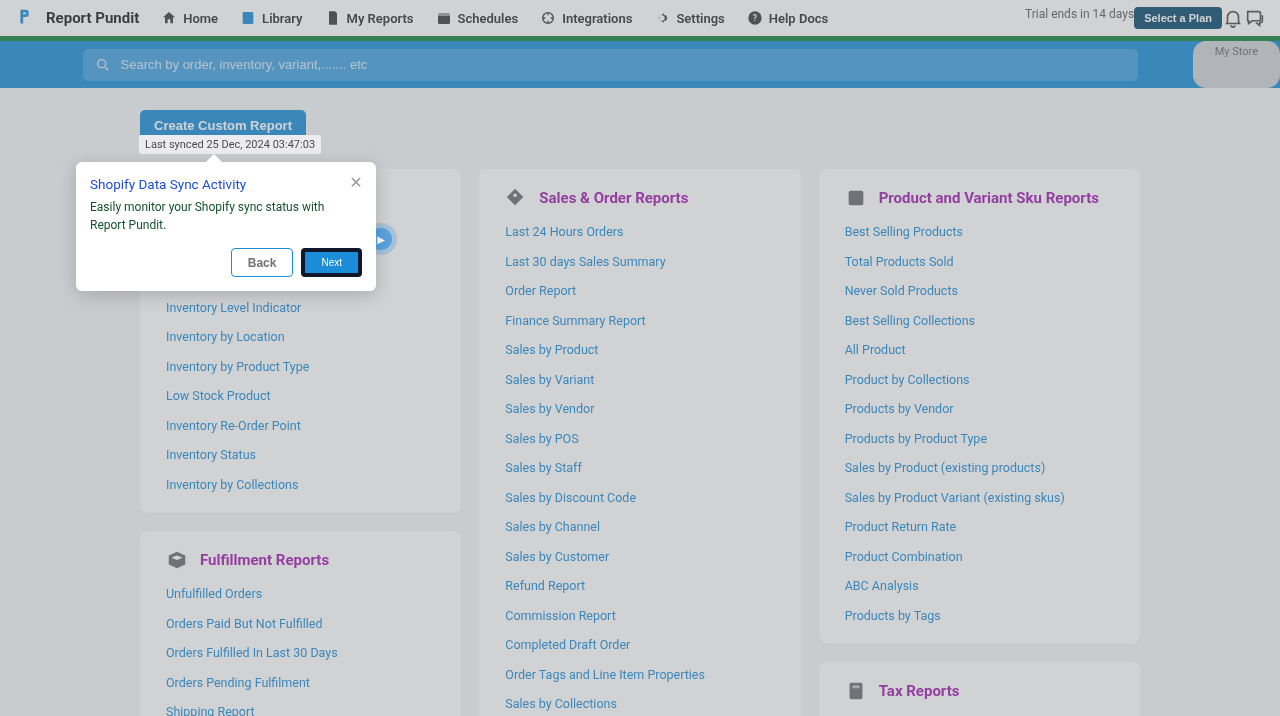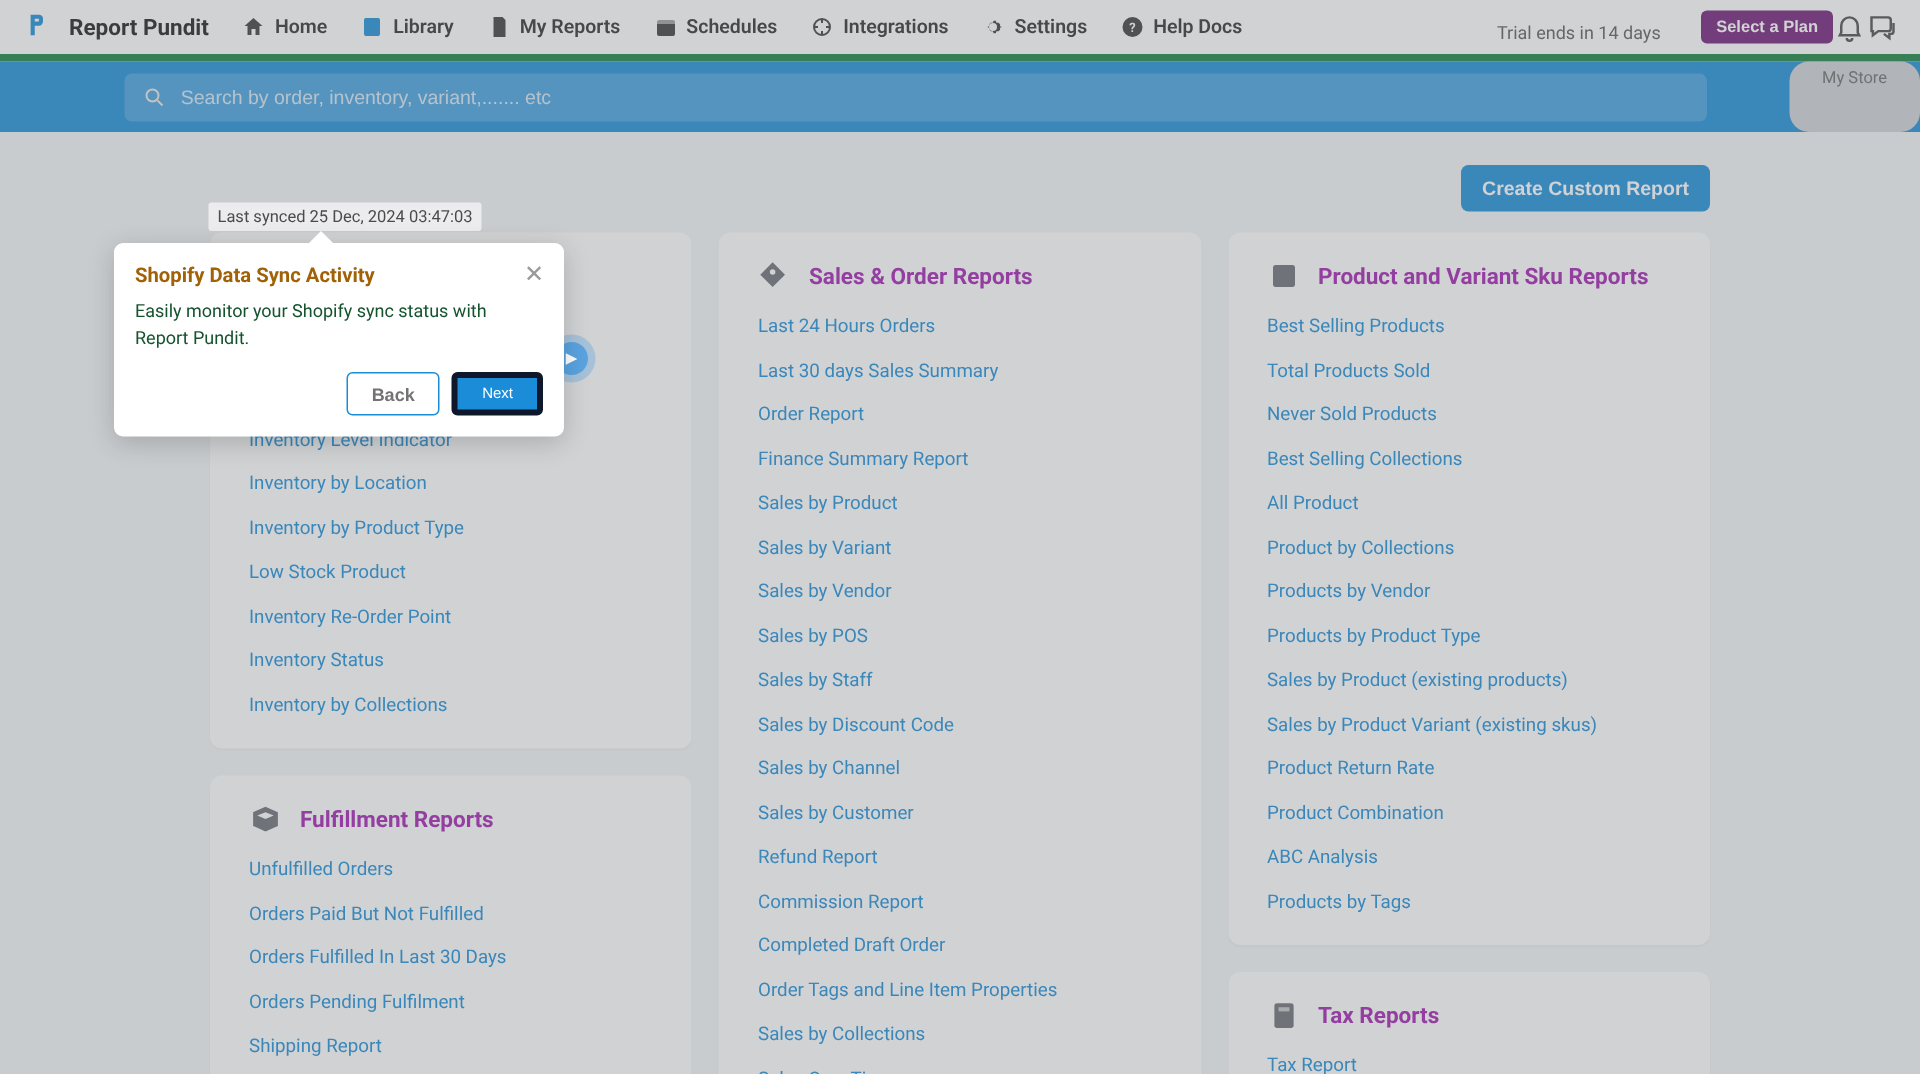--- a/index.html
+++ b/index.html
@@ -53,36 +53,35 @@
 .nav-icon {
   width: 16px; height: 16px;
   display: inline-flex;
   align-items: center;
   justify-content: center;
   color: #3a3a3a;
 }
 .topbar-right {
   margin-left: auto;
   display: flex;
-  align-items: flex-end;
+  align-items: flex-start;
 }
 .trial-text {
   font-size: 12px;
   color: #5a5a5a;
 }
 .plan-btn {
-  background: #701a75;
+  background: #0c4a6e;
   color: #fff;
   border: none;
   border-radius: 4px;
   padding: 5px 10px;
   font-size: 11px;
   font-weight: 600;
   cursor: pointer;
-  margin-left: 27px;
 }
 .top-icon {
   width: 22px; height: 22px;
   display: inline-flex;
   align-items: center;
   justify-content: center;
   color: #4a4a4a;
   cursor: pointer;
 }
 .searchbar-wrap {
@@ -134,22 +133,21 @@
   align-items: flex-start;
   border-radius: 13px;
 }
 .content {
   padding: 22px 140px 0;
   height: calc(716px - 41px - 47px);
   overflow: hidden;
 }
 .actions-row {
   display: flex;
-  justify-content: flex-end;
-  margin-bottom: 14px;
+  margin-bottom: 28px;
 }
 .create-btn {
   background: #1a8cd8;
   color: #fff;
   border: none;
   border-radius: 5px;
   padding: 8px 14px;
   font-size: 13px;
   font-weight: 600;
   cursor: pointer;
@@ -231,22 +229,22 @@
   content: "";
   position: absolute;
   top: -8px;
   left: 130px;
   border-left: 8px solid transparent;
   border-right: 8px solid transparent;
   border-bottom: 8px solid #fff;
 }
 .popover-title {
   font-size: 13.5px;
-  font-weight: 700;
-  color: #a16207;
+  font-weight: 400;
+  color: #1d4ed8;
   margin-bottom: 6px;
 }
 .popover-close {
   position: absolute;
   top: 10px;
   right: 10px;
   width: 20px; height: 20px;
   color: #9a9a9a;
   cursor: pointer;
   display: inline-flex;

